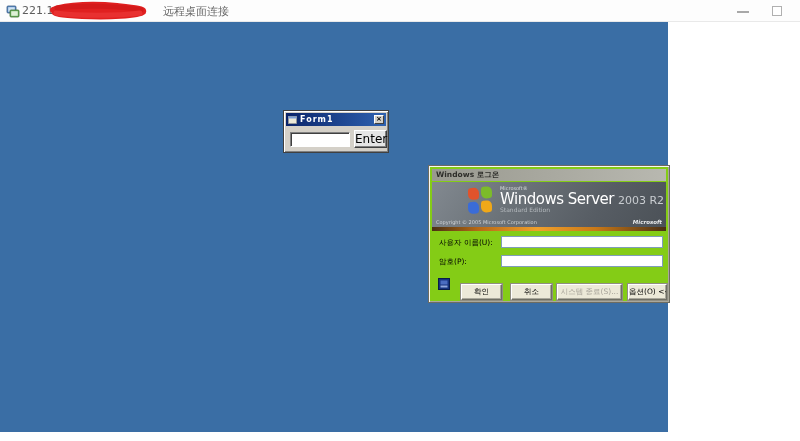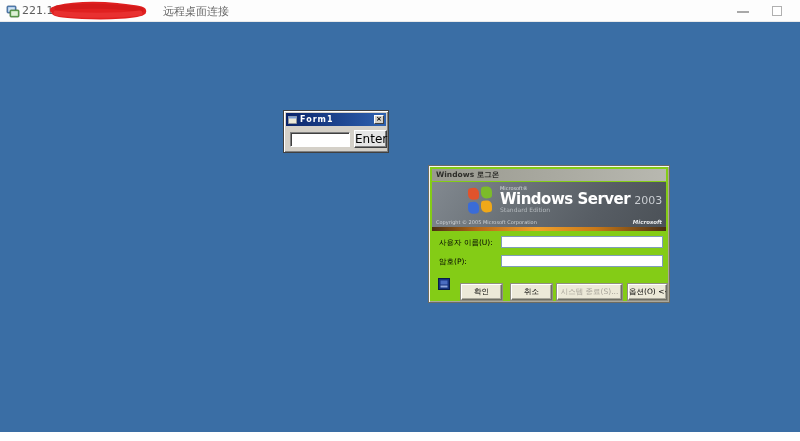--- a/index.html
+++ b/index.html
@@ -24,21 +24,21 @@
     position:absolute; left:151px; top:4px; font-size:11px; color:#6a6a6a;margin-left:12px;
   }
   .win-ctrl { position:absolute; top:0; width:30px; height:22px; cursor:default; }
   .min-btn { left:728px; }
   .max-btn { left:762px; }
   .min-glyph { position:absolute; left:9px; top:11px; width:12px; height:2px; background:#a8a8a8; }
   .max-glyph { position:absolute; left:10px; top:6px; width:10px; height:10px; border:1px solid #b0b0b0; background:#fff; }
 
   
   .desktop {
-    position:absolute; top:22px; left:0; width:800px; height:410px;
+    position:absolute; top:22px; left:0; width:668px; height:410px;
     background:#3A6EA5;
   }
 
   
   .form1 {
     position:absolute; left:283px; top:88px; width:106px; height:43px;
     background:#D4D0C8;
     border:1px solid #404040;
     box-shadow: inset 1px 1px 0 #ffffff, inset -1px -1px 0 #808080;
   }
@@ -90,21 +90,21 @@
   }
   .flag { position:absolute; left:36px; top:5px; width:26px; height:28px; transform:skewY(-6deg); }
   .pane { position:absolute; width:11px; height:12px; border-radius:20% 50% 20% 50%; }
   .pane-red    { left:0;    top:0;    background:#e0532c; }
   .pane-green  { left:13px; top:0;    background:#7cbb2a; }
   .pane-blue   { left:0;    top:14px; background:#3a6cd8; }
   .pane-yellow { left:13px; top:14px; background:#f0a818; }
   .brand { position:absolute; left:68px; top:3px; }
   .brand-ms-small { font-size:5px; color:#d8dcdf; }
   .brand-row { display:flex; align-items:baseline; margin-top:-1px; }
-  .brand-product { font-size:15px; font-weight:bold; color:#ffffff; letter-spacing:-0.5px; white-space:nowrap; }
+  .brand-product { font-size:15px; font-weight:normal; color:#ffffff; letter-spacing:-0.5px; white-space:nowrap; }
   .brand-version { font-size:11px; color:#c9cdd1; margin-left:4px; white-space:nowrap; }
   .brand-edition { font-size:6px; color:#b4b9bd; margin-top:-2px; }
   .banner-copyright { position:absolute; left:4px; bottom:2px; font-size:5px; color:#cfd3d6; }
   .banner-mslogo { position:absolute; right:4px; bottom:2px; font-size:5.5px; font-weight:bold; font-style:italic; color:#e8eaec; }
   .orange-line {
     position:absolute; left:3px; top:61px; right:3px; height:4px;
     background:linear-gradient(90deg,#4a3014,#b86a16 20%,#f0a02c 45%,#c87818 70%,#4a3014);
   }
   .field-label { position:absolute; font-size:7.5px; color:#000; white-space:nowrap; }
   .lbl-user { left:10px; top:72px; }

